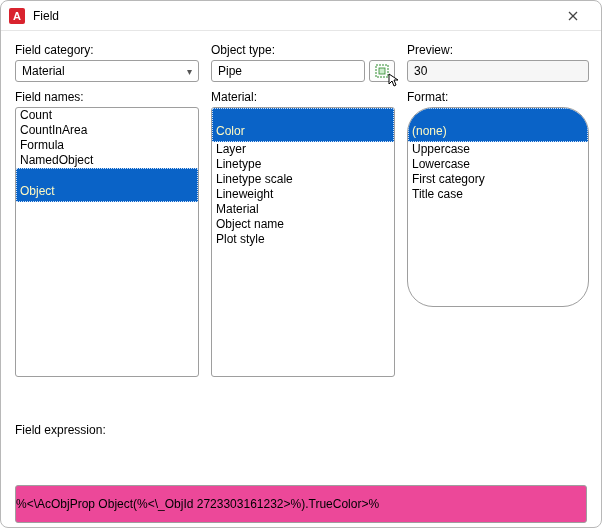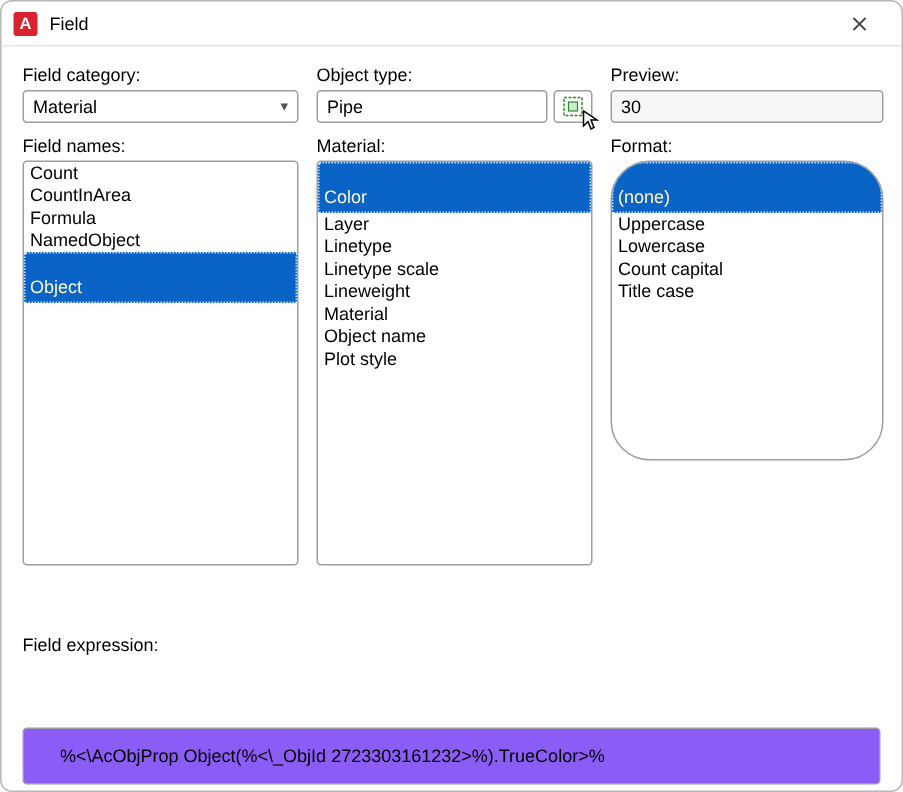--- a/index.html
+++ b/index.html
@@ -105,22 +105,22 @@
   #field-names-list { height: 270px; }
   #property-list   { height: 270px; }
   #format-list     { height: 200px; border-radius: 26px; }
   .section2-label { margin-top: 8px; margin-bottom: 3px; }
 
   .expr-label { margin-top: 14px; margin-bottom: 16px; }
   .expr-box {
     border: 1px solid #9e9e9e;
     border-radius: 3px;
     min-height: 38px;
-    padding: 8px 24px;
-    background: #8b5cf6;
+    padding: 8px 0;
+    background: #ec4899;
     font-size: 12px;
     display: flex; align-items: center;
   }
   .footer {
     margin-top: auto;
     display: flex;
     justify-content: flex-end;
     gap: 8px;
     padding-top: 12px;
   }
@@ -204,21 +204,21 @@
     <div>
       <div class="section-label">Preview:</div>
       <div class="textbox" style="background:#f6f6f6;">
         <span>30</span>
       </div>
       <div class="section2-label">Format:</div>
       <div id="format-list" class="listbox">
           <div class="item selected">(none)</div>
           <div class="item">Uppercase</div>
           <div class="item">Lowercase</div>
-          <div class="item">Count capital</div>
+          <div class="item">First category</div>
           <div class="item">Title case</div>
         </div>
     </div>
 
   </div>
 
   <div class="expr-label">Field expression:</div>
   <div class="expr-box">
     <span>%&lt;\AcObjProp Object(%&lt;\_ObjId 2723303161232&gt;%).TrueColor&gt;%</span>
   </div>

